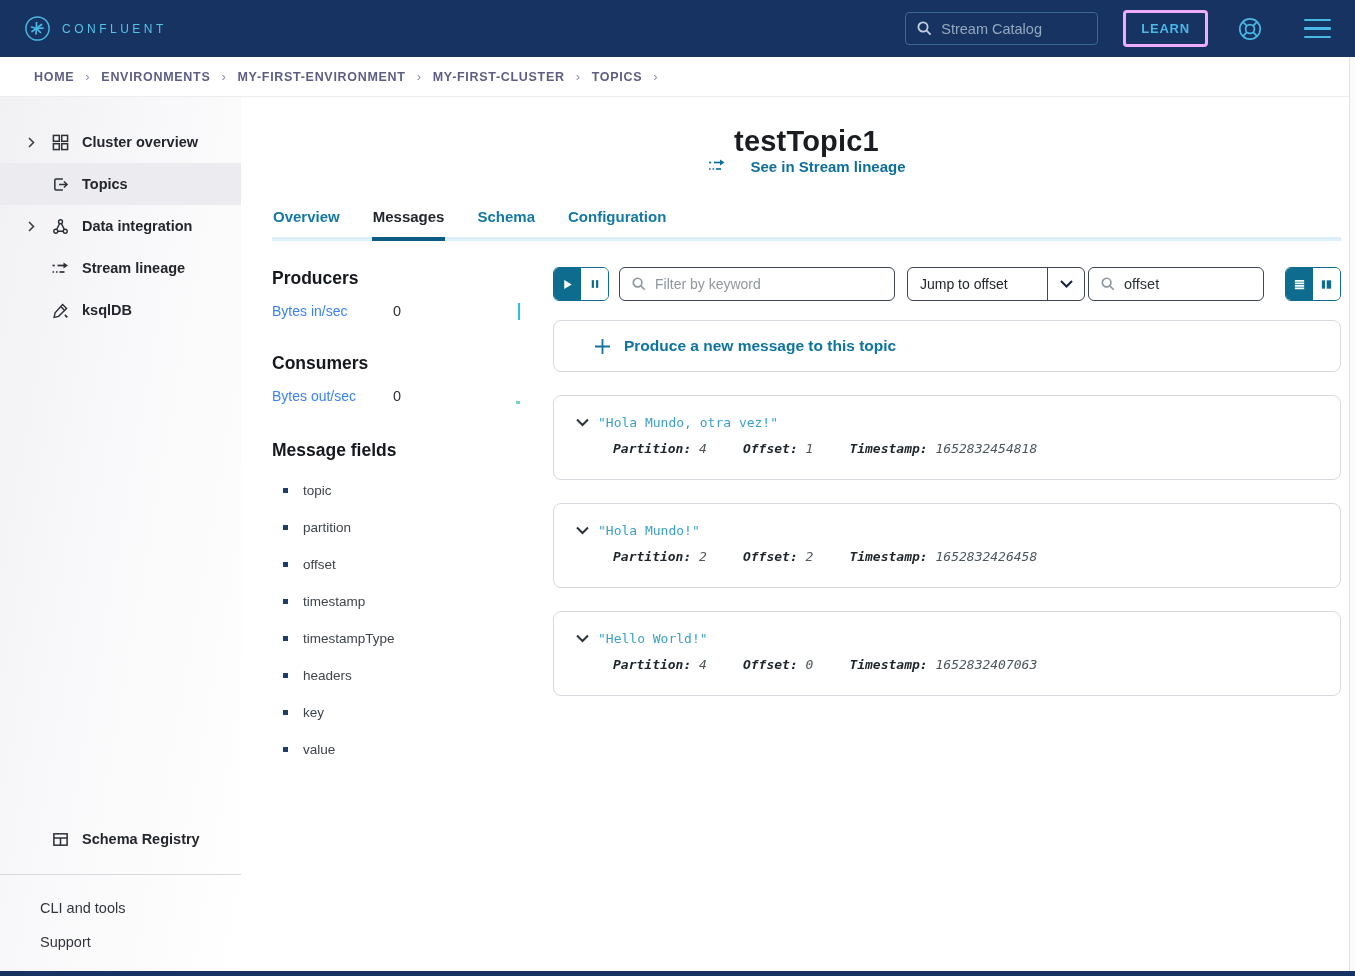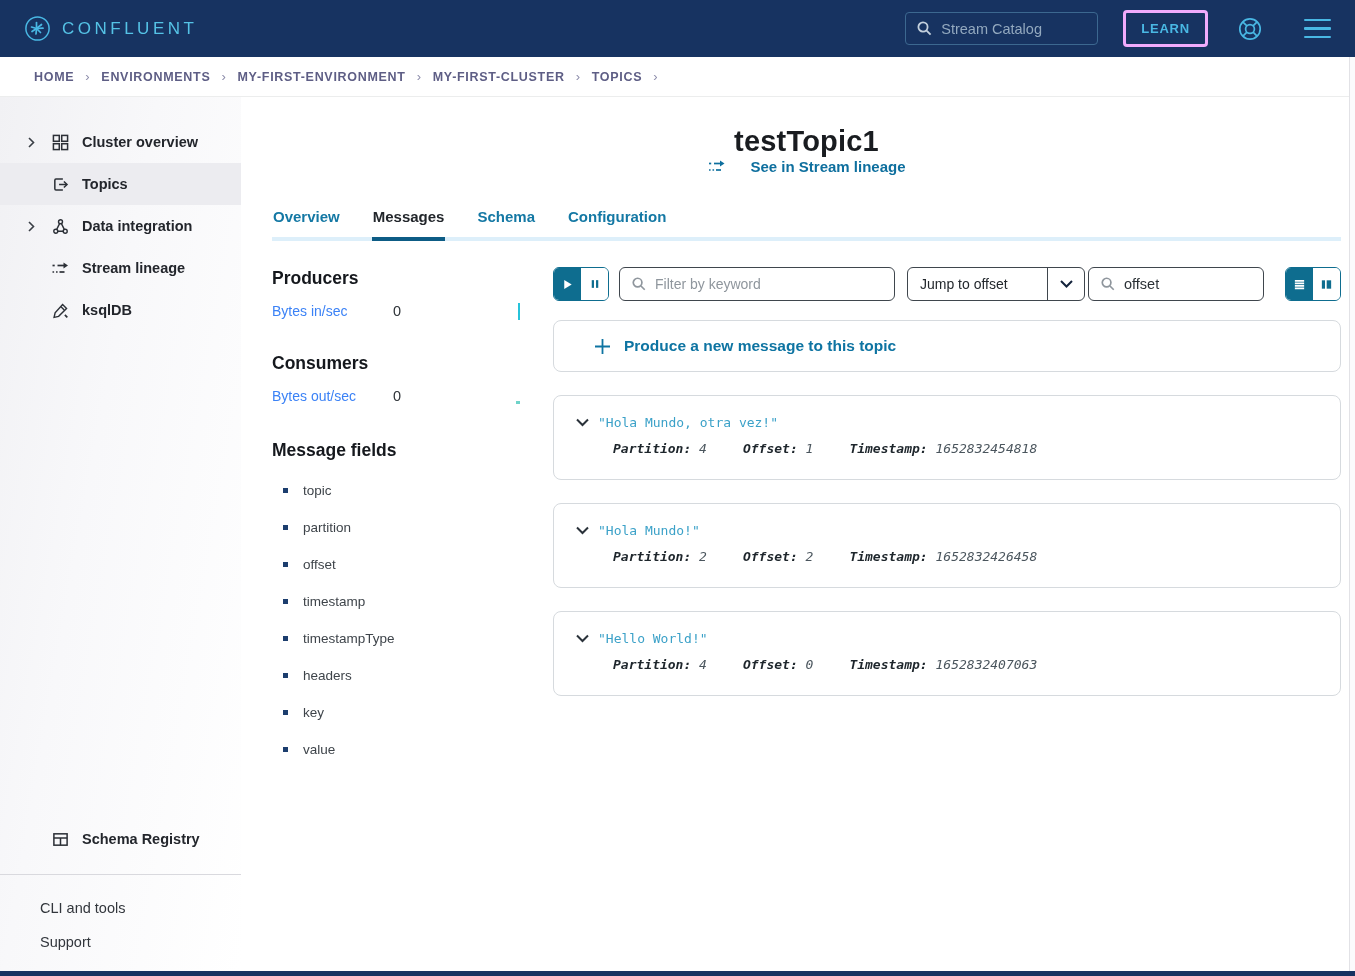--- a/index.html
+++ b/index.html
@@ -13,21 +13,21 @@
   }
 
   
   .topbar {
     height: 57px; background: #173361;
     display: flex; align-items: center;
     padding: 0 22px 0 24px;
   }
   .brand { display:flex; align-items:center; gap:11px; }
   .brand-text {
-    color:#55c3e6; font-size:17px; letter-spacing:3.5px; font-weight:500;
+    color:#55c3e6; font-size:12px; letter-spacing:3.5px; font-weight:500;
   }
   .topbar-right { margin-left:auto; display:flex; align-items:center; }
   .global-search {
     width:193px; height:33px; border:1px solid #3c6890; border-radius:4px;
     display:flex; align-items:center; gap:8px; padding:0 10px;
     background:transparent; margin-right:25px;
   }
   .global-search input {
     background:transparent; border:none; outline:none; width:100%;
     color:#cfd9e3; font-size:14.5px; font-family:"Liberation Sans",sans-serif;
@@ -74,21 +74,21 @@
   .side-link {
     height:34px; display:flex; align-items:center; padding-left:40px;
     font-size:14.5px; color:#32363c; cursor:pointer; font-weight:400;
   }
 
   
   .main { flex:1; min-width:0; padding:0 14px 0 31px; }
   .title-row { display:flex; align-items:center; justify-content:space-between; margin-top:28px;flex-direction:column; }
   .page-title { font-size:29px; font-weight:700; color:#191c20; letter-spacing:.2px; }
   .lineage-link {
-    display:flex; align-items:center; gap:24px; color:#0e6f9e;
+    display:flex; gap:24px; color:#0e6f9e;
     font-size:15px; font-weight:600; cursor:pointer;
   }
 
   
   .tabs { display:flex; gap:31px; margin-top:33px; border-bottom:4px solid #ddeffa; }
   .tab {
     padding:0 1px 12px 1px; font-size:15px; font-weight:600; color:#1478a4;
     cursor:pointer; margin-bottom:-4px; border-bottom:4px solid transparent;
   }
   .tab.active { color:#22262b; border-bottom-color:#0d5c85; }

